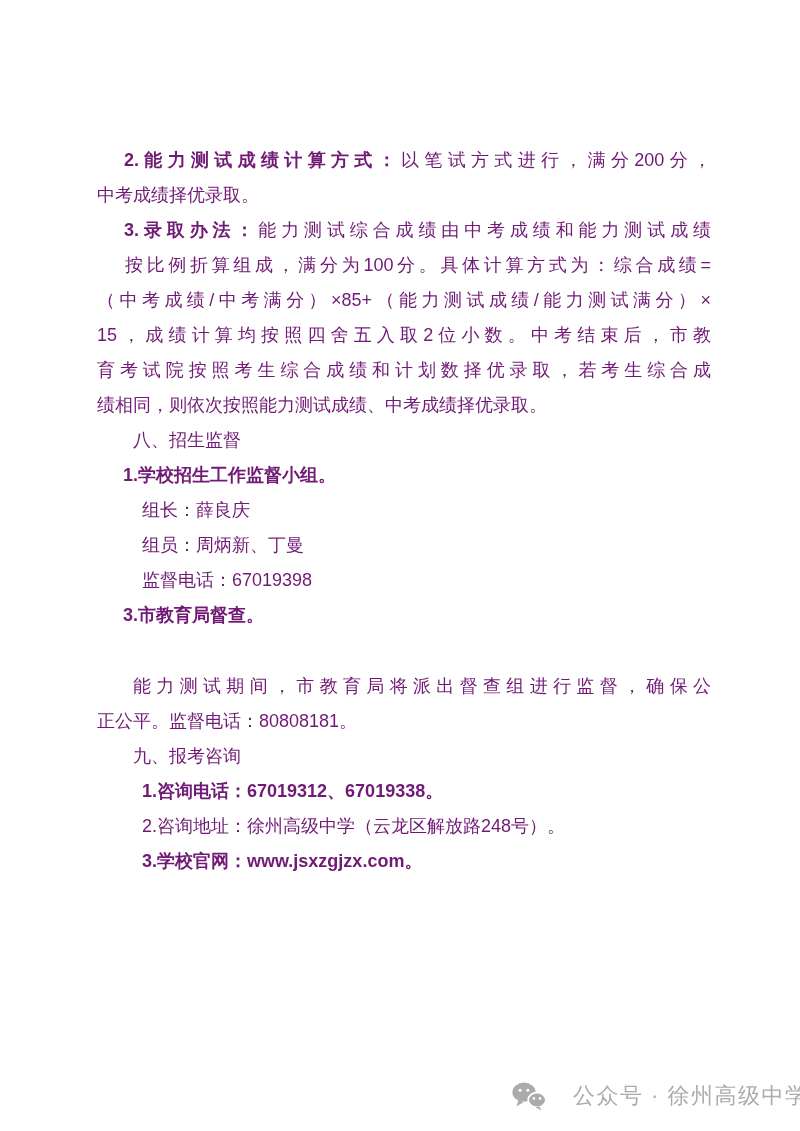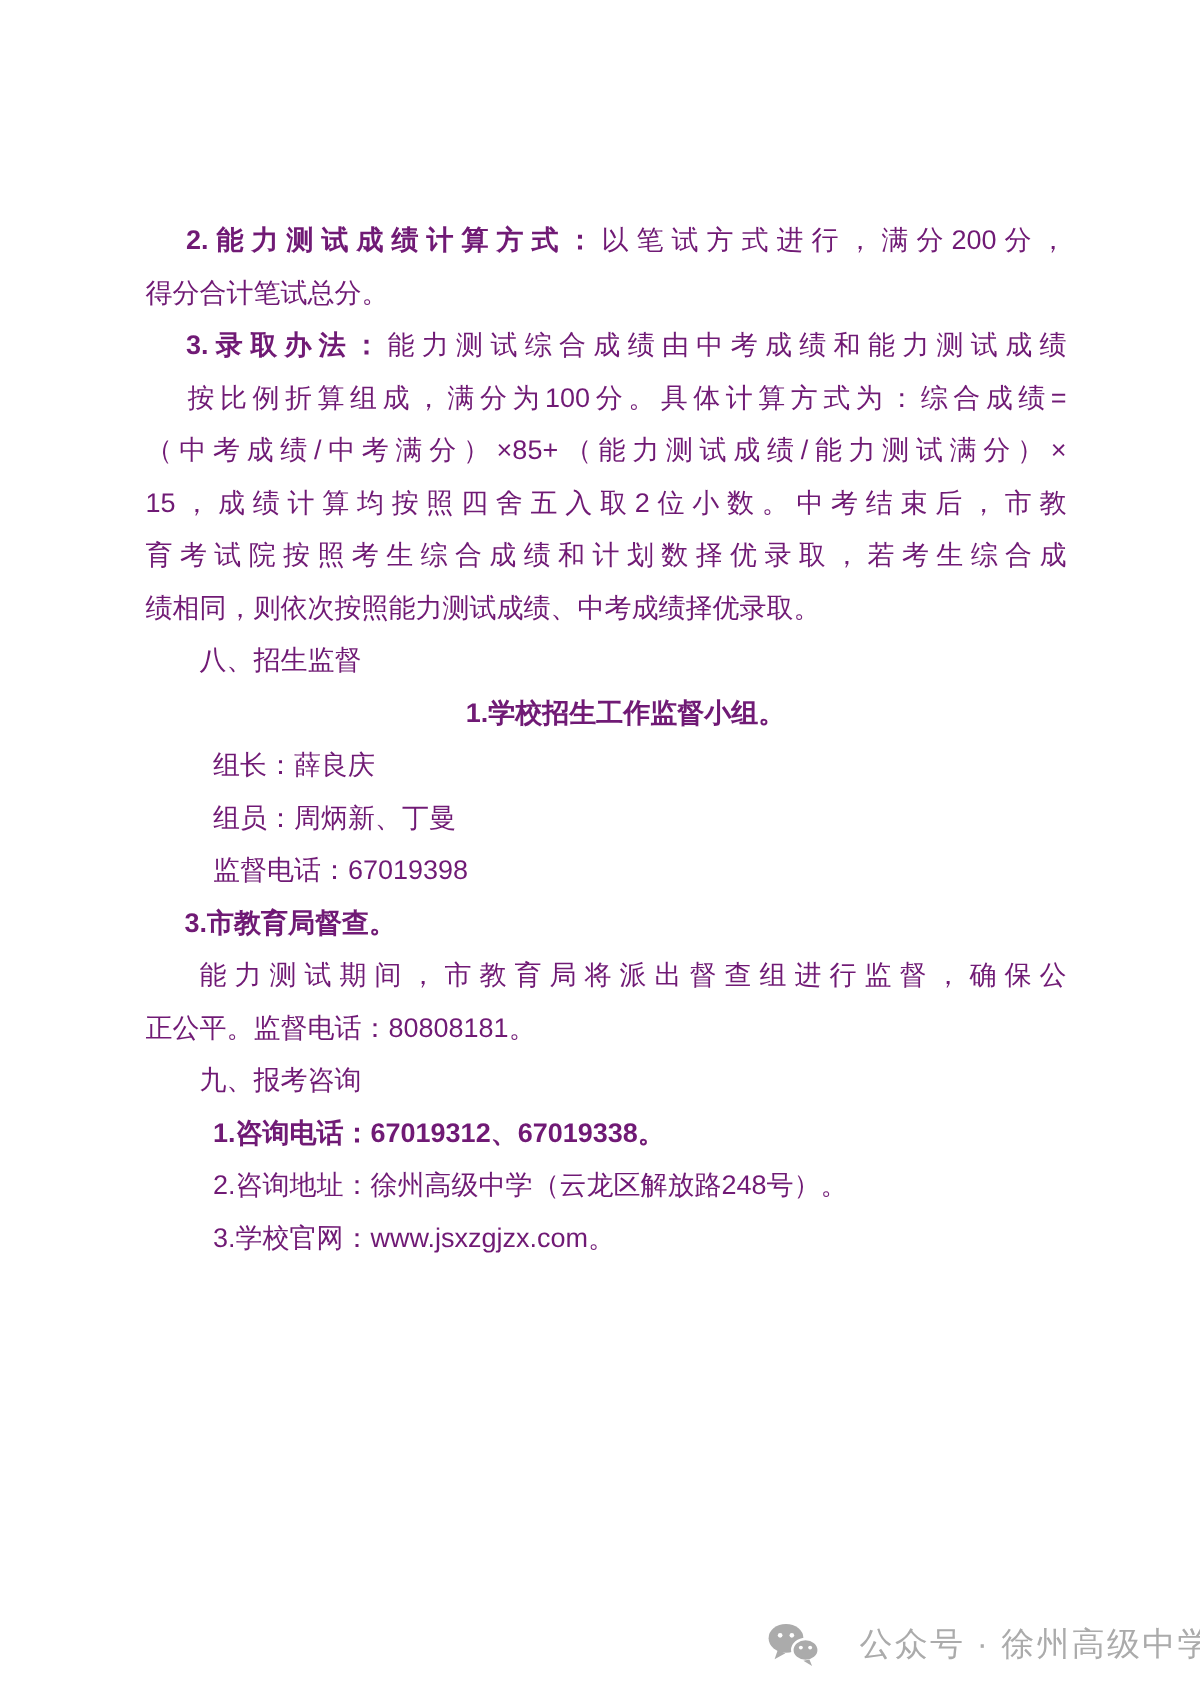--- a/index.html
+++ b/index.html
@@ -53,39 +53,39 @@
   .wechat-svg { display: block; }
 </style>
 </head>
 <body>
 
 <div class="page">
 
   <div class="doc-body">
 
   <div class="line just" style="padding-left: 27px;"><span class="b">2.能力测试成绩计算方式：</span><span>以笔试方式进行，满分200分，</span></div>
-      <div class="line" style="padding-left: 0px;"><span>得分合计笔试总分。</span></div>
+      <div class="line" style="padding-left: 0px;"><span>中考成绩择优录取。</span></div>
       <div class="line just" style="padding-left: 27px;"><span class="b">3.录取办法：</span><span>能力测试综合成绩由中考成绩和能力测试成绩</span></div>
       <div class="line just" style="padding-left: 0px; margin-left: 28px;"><span>按比例折算组成，满分为100分。具体计算方式为：综合成绩=</span></div>
       <div class="line just" style="padding-left: 0px;"><span>（中考成绩/中考满分）×85+（能力测试成绩/能力测试满分）×</span></div>
       <div class="line just" style="padding-left: 0px;"><span>15，成绩计算均按照四舍五入取2位小数。中考结束后，市教</span></div>
       <div class="line just" style="padding-left: 0px;"><span>育考试院按照考生综合成绩和计划数择优录取，若考生综合成</span></div>
       <div class="line" style="padding-left: 0px;"><span>绩相同，则依次按照能力测试成绩、中考成绩择优录取。</span></div>
       <div class="line" style="padding-left: 36px;"><span>八、招生监督</span></div>
-      <div class="line" style="padding-left: 26px; text-align: center;"><span class="b">1.学校招生工作监督小组。</span></div>
+      <div class="line" style="padding-left: 26px;"><span class="b">1.学校招生工作监督小组。</span></div>
       <div class="line" style="padding-left: 45px;"><span>组长：薛良庆</span></div>
       <div class="line" style="padding-left: 45px;"><span>组员：周炳新、丁曼</span></div>
       <div class="line" style="padding-left: 45px;"><span>监督电话：67019398</span></div>
       <div class="line" style="padding-left: 26px;"><span class="b">3.市教育局督查。</span></div>
-      <div class="line just" style="padding-left: 36px;"><span>能力测试期间，市教育局将派出督查组进行监督，确保公</span></div>
+      <div class="line just" style="padding-left: 36px; margin-top: 36px;"><span>能力测试期间，市教育局将派出督查组进行监督，确保公</span></div>
       <div class="line" style="padding-left: 0px;"><span>正公平。监督电话：80808181。</span></div>
       <div class="line" style="padding-left: 36px;"><span>九、报考咨询</span></div>
       <div class="line" style="padding-left: 45px; font-weight: bold;"><span>1.咨询电话：67019312、67019338。</span></div>
       <div class="line" style="padding-left: 45px;"><span>2.咨询地址：徐州高级中学（云龙区解放路248号）。</span></div>
-      <div class="line" style="padding-left: 45px;"><span>3.学校官网：www.jsxzgjzx.com。</span></div>
+      <div class="line" style="padding-left: 45px; font-weight: bold;"><span>3.学校官网：www.jsxzgjzx.com。</span></div>
     </div>
 
   <div class="footer-watermark">
     <svg class="wechat-svg" width="34" height="29" viewBox="0 0 34 29" aria-hidden="true">
       <ellipse cx="12" cy="10.2" rx="11.6" ry="9.6" fill="#ababab"></ellipse>
       <path d="M6.5 18 L4.4 24.2 L11.6 20.2 Z" fill="#ababab"></path>
       <circle cx="8.1" cy="8.2" r="1.55" fill="#ffffff"></circle>
       <circle cx="15.9" cy="8.2" r="1.55" fill="#ffffff"></circle>
       <ellipse cx="25" cy="18" rx="8.8" ry="7.4" fill="#ababab" stroke="#ffffff" stroke-width="1.7"></ellipse>
       <path d="M27.6 24.4 L29.4 28.6 L23.6 25.2 Z" fill="#ababab"></path>

